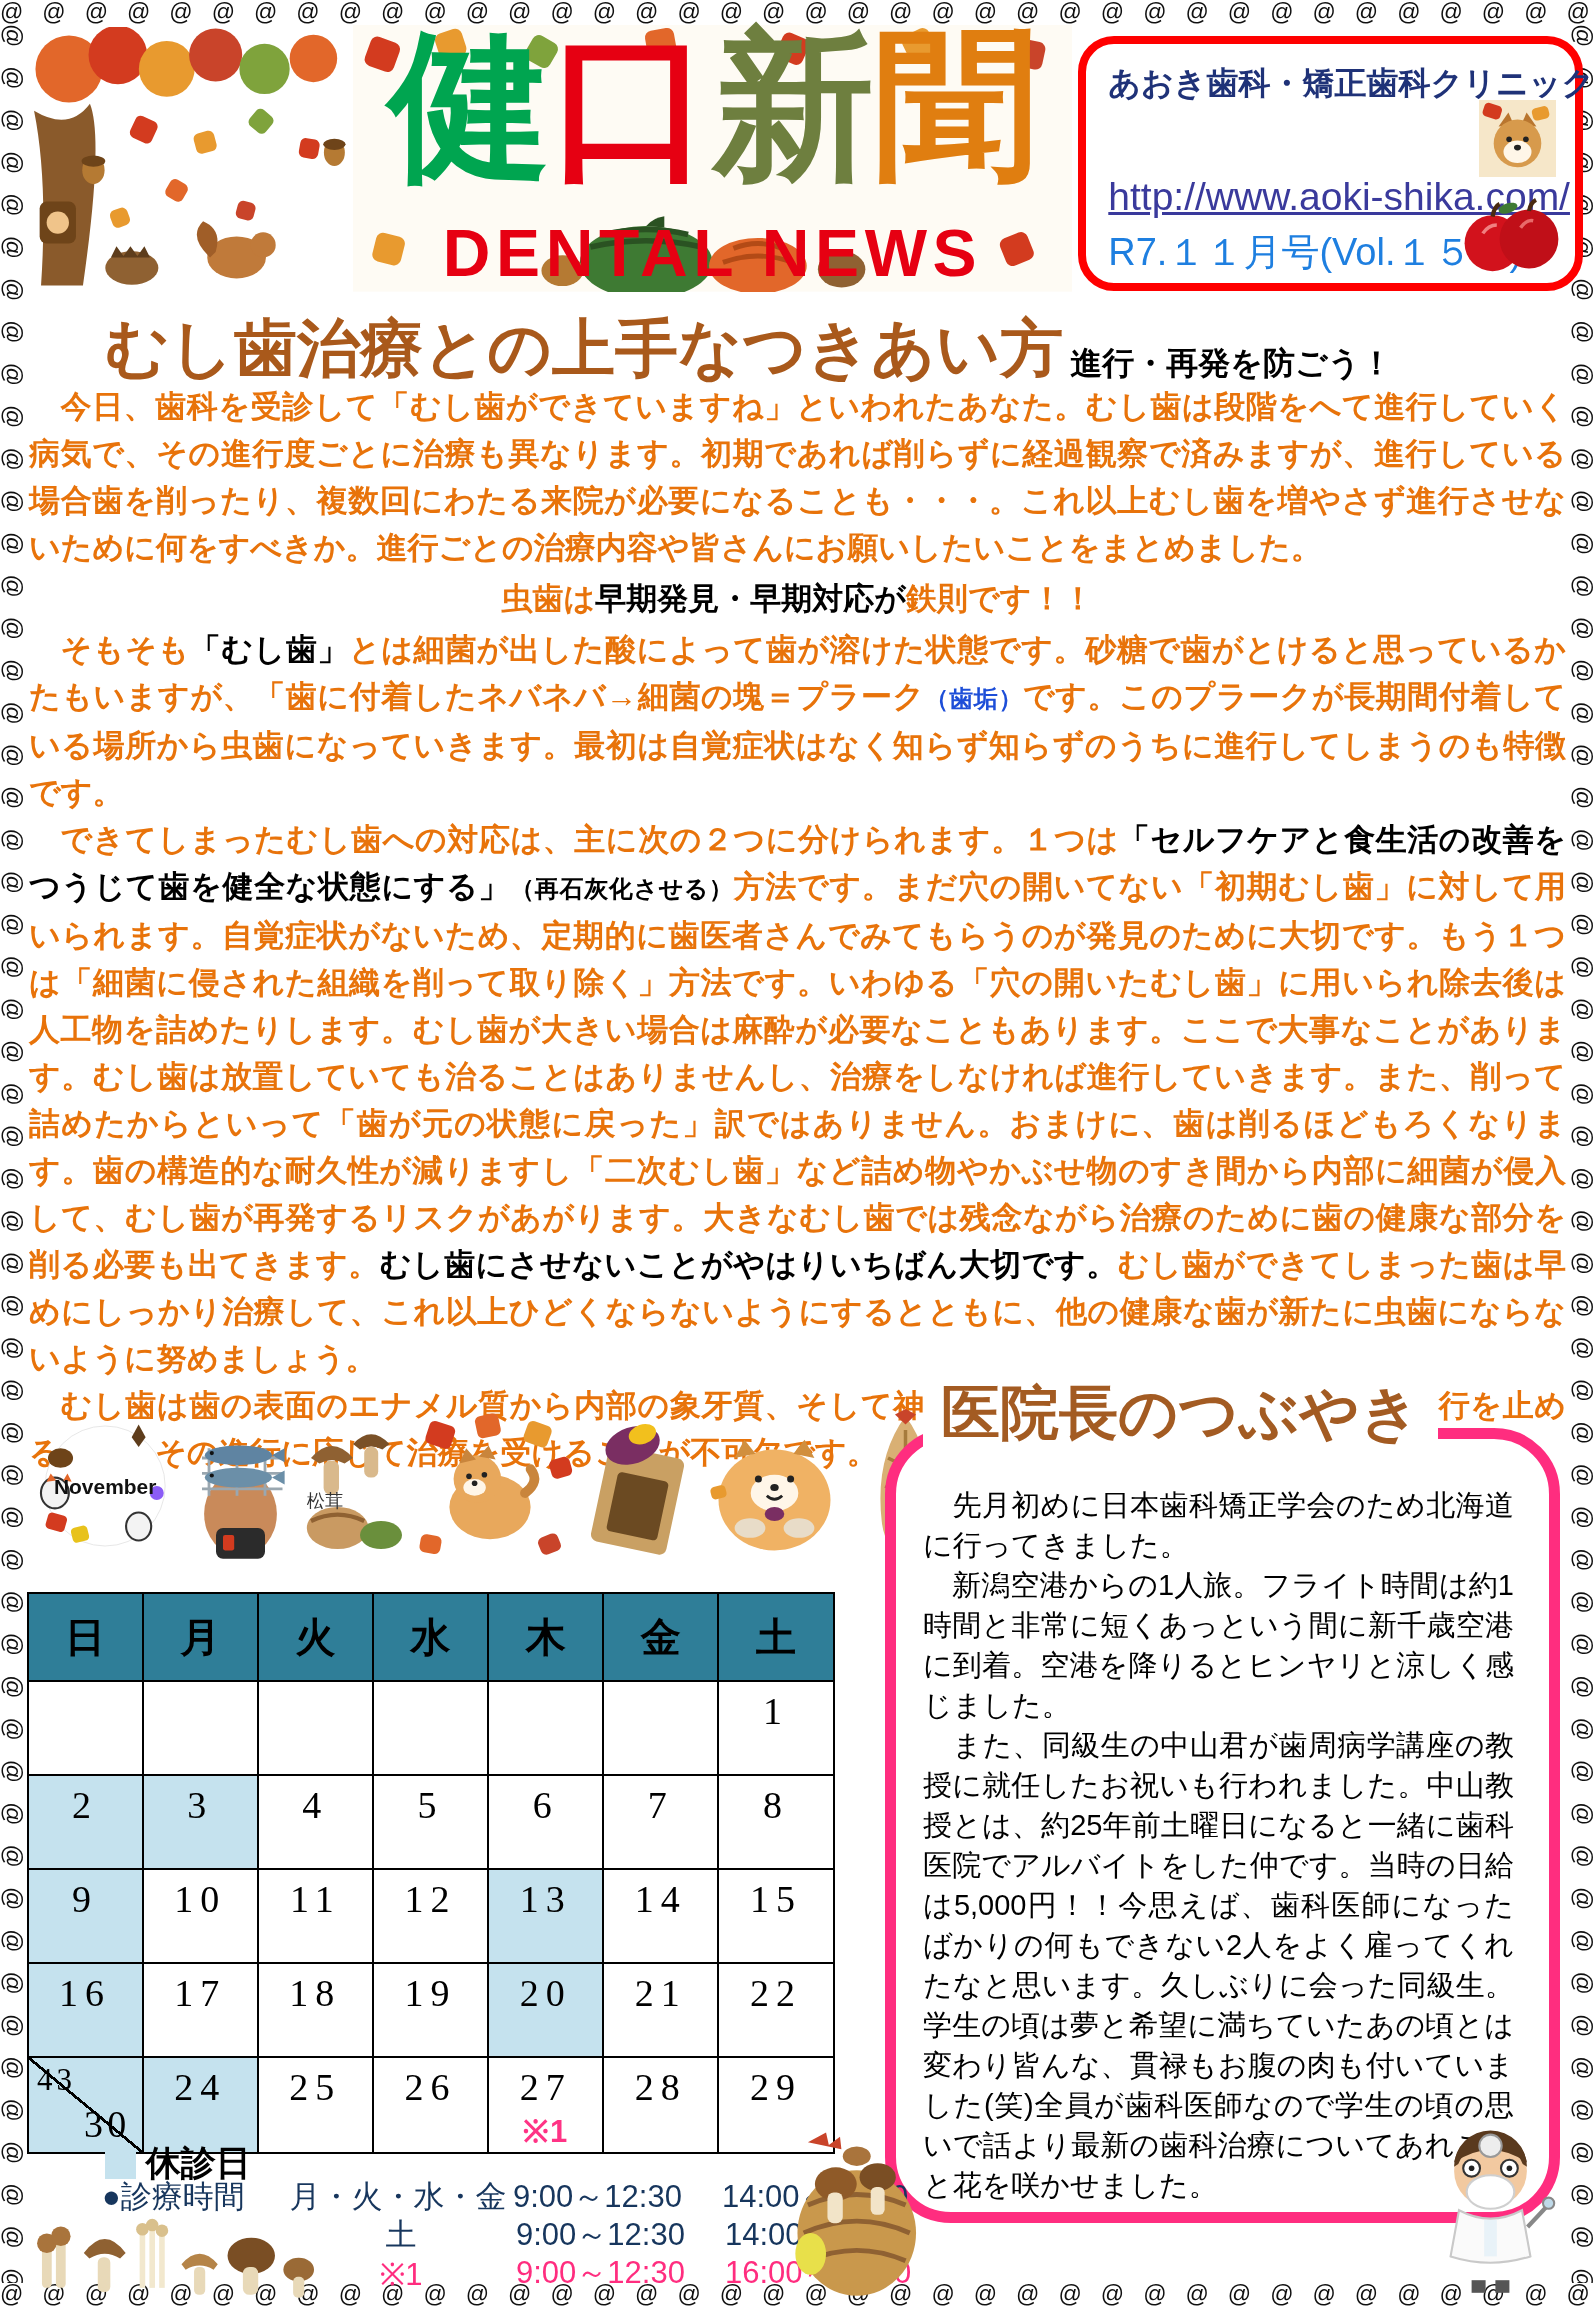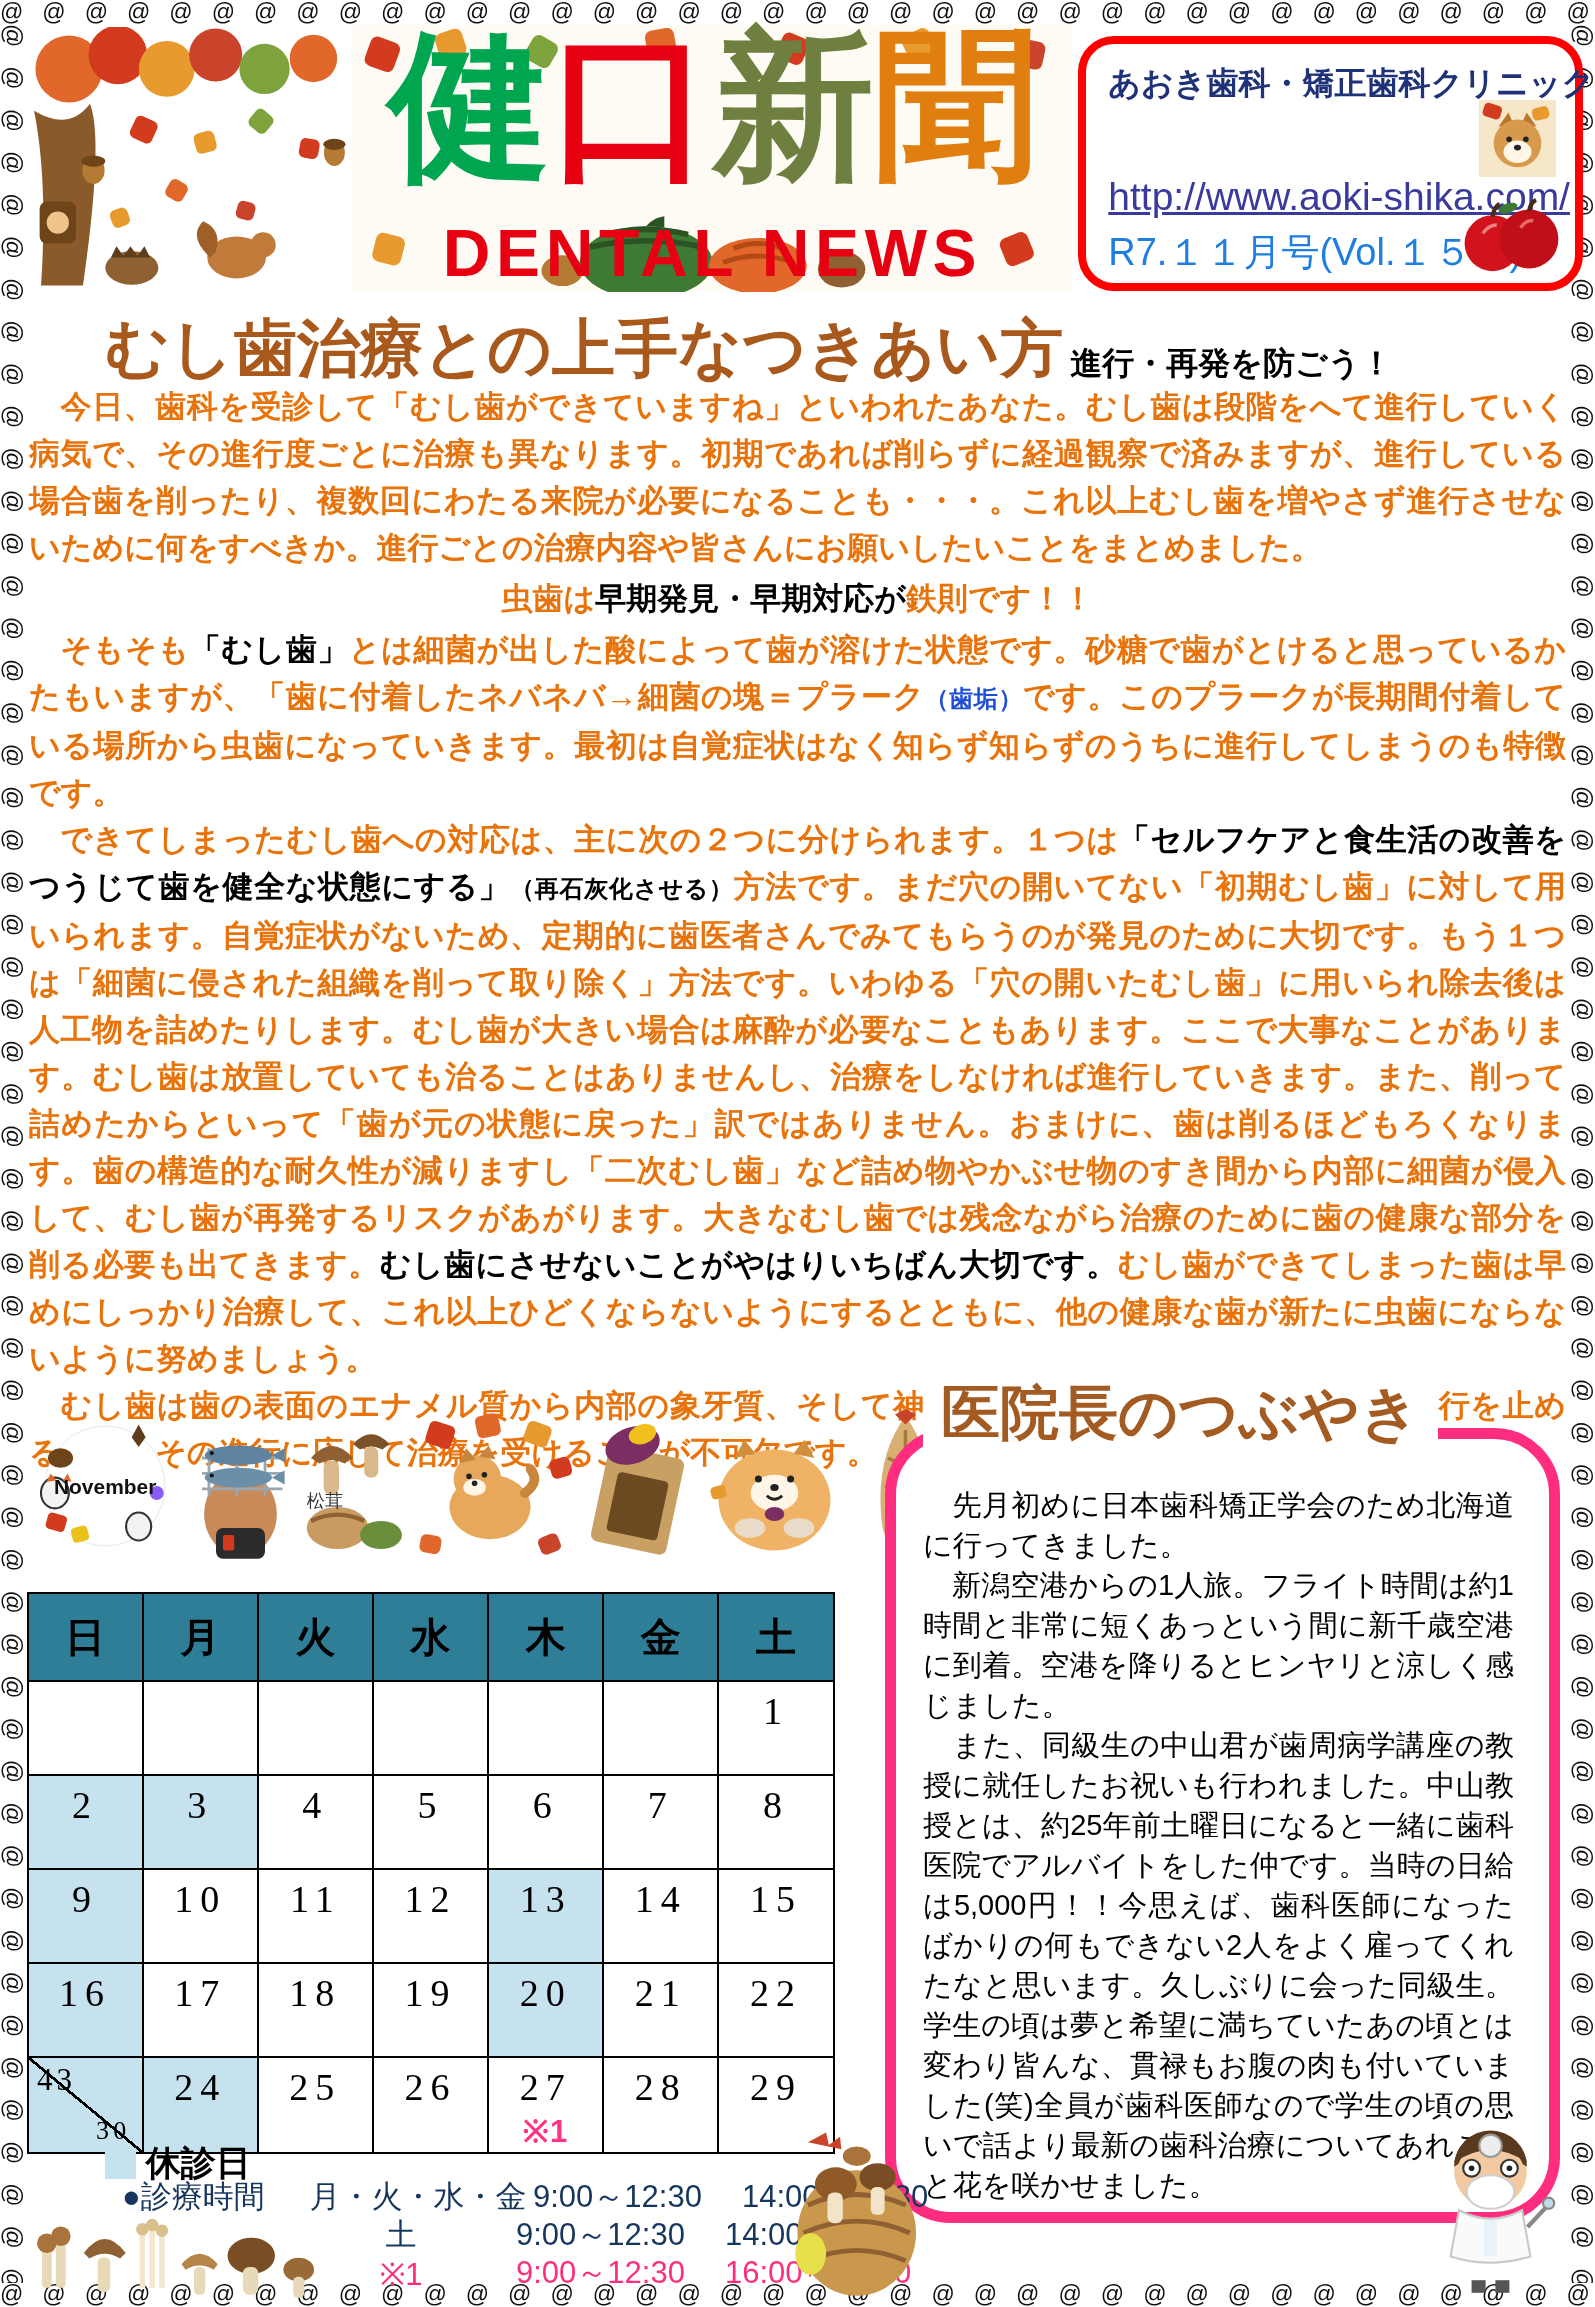--- a/index.html
+++ b/index.html
@@ -51,31 +51,31 @@
   #calendar-table th{background:#2F7E98;border:2.1px solid #000;height:84px;font-size:40px;font-weight:bold;color:#000;
       font-family:"Liberation Sans",sans-serif;}
   #calendar-table td{border:2.1px solid #000;height:84px;width:115px;vertical-align:top;text-align:center;
       font-size:38px;letter-spacing:7px;padding-top:7px;color:#000;}
   #calendar-table td.off{background:#C5E2EE;}
   #calendar-table td .note{display:block;color:#FF3385;font-size:31px;letter-spacing:1.4px;margin-top:0;
       font-family:"Liberation Sans",sans-serif;font-weight:bold;}
   #calendar-table td.split{position:relative;padding:0;
       background-image:linear-gradient(to top right,transparent calc(50% - 1.4px),#000 calc(50% - 1.4px),#000 calc(50% + 1.4px),transparent calc(50% + 1.4px));}
   #calendar-table td.split .d1{position:absolute;top:4.2px;left:8.4px;font-size:31px;letter-spacing:4.2px;}
-  #calendar-table td.split .d2{position:absolute;bottom:5.6px;right:11.2px;font-size:26px;letter-spacing:4.2px;}
+  #calendar-table td.split .d2{position:absolute;bottom:5.6px;right:11.2px;font-size:38px;letter-spacing:4.2px;}
 
   #legend{position:absolute;left:105px;top:2140px;display:flex;align-items:center;gap:9.8px;z-index:2;}
   #legend .swatch{width:31px;height:31px;background:#C5E2EE;}
   #legend .legend-label{font-size:35px;color:#000;font-weight:bold;}
   .sched-row{position:absolute;display:flex;z-index:3;font-size:31px;color:#17365D;white-space:nowrap;}
   .sched-row .c1{width:181px;}
   .sched-row .c2{width:230px;text-align:center;}
   .sched-row .c3{width:209px;}
   .sched-row .c4{width:209px;}
-  #sched-1{left:122px;top:2176px;}
+  #sched-1{left:102px;top:2176px;}
   #sched-2{left:105px;top:2214px;}
   #sched-3{left:105px;top:2252px;color:#FF2D7F;}
 
   
   #tsubuyaki-box{position:absolute;left:885px;top:1428px;width:653px;height:773px;
       border:11.2px solid #FF2D7F;border-radius:66px;background:#fff;z-index:2;}
   #tsubuyaki-title{position:absolute;left:923px;top:1374px;z-index:4;background:#fff;padding:0 18px;
       font-size:59px;font-weight:bold;color:#A35B22;white-space:nowrap;}
   #tsubuyaki-text{position:absolute;left:923px;top:1485px;width:591px;z-index:3;}
   #tsubuyaki-text p{margin:0;font-size:29px;line-height:40px;color:#000;text-align:justify;}

